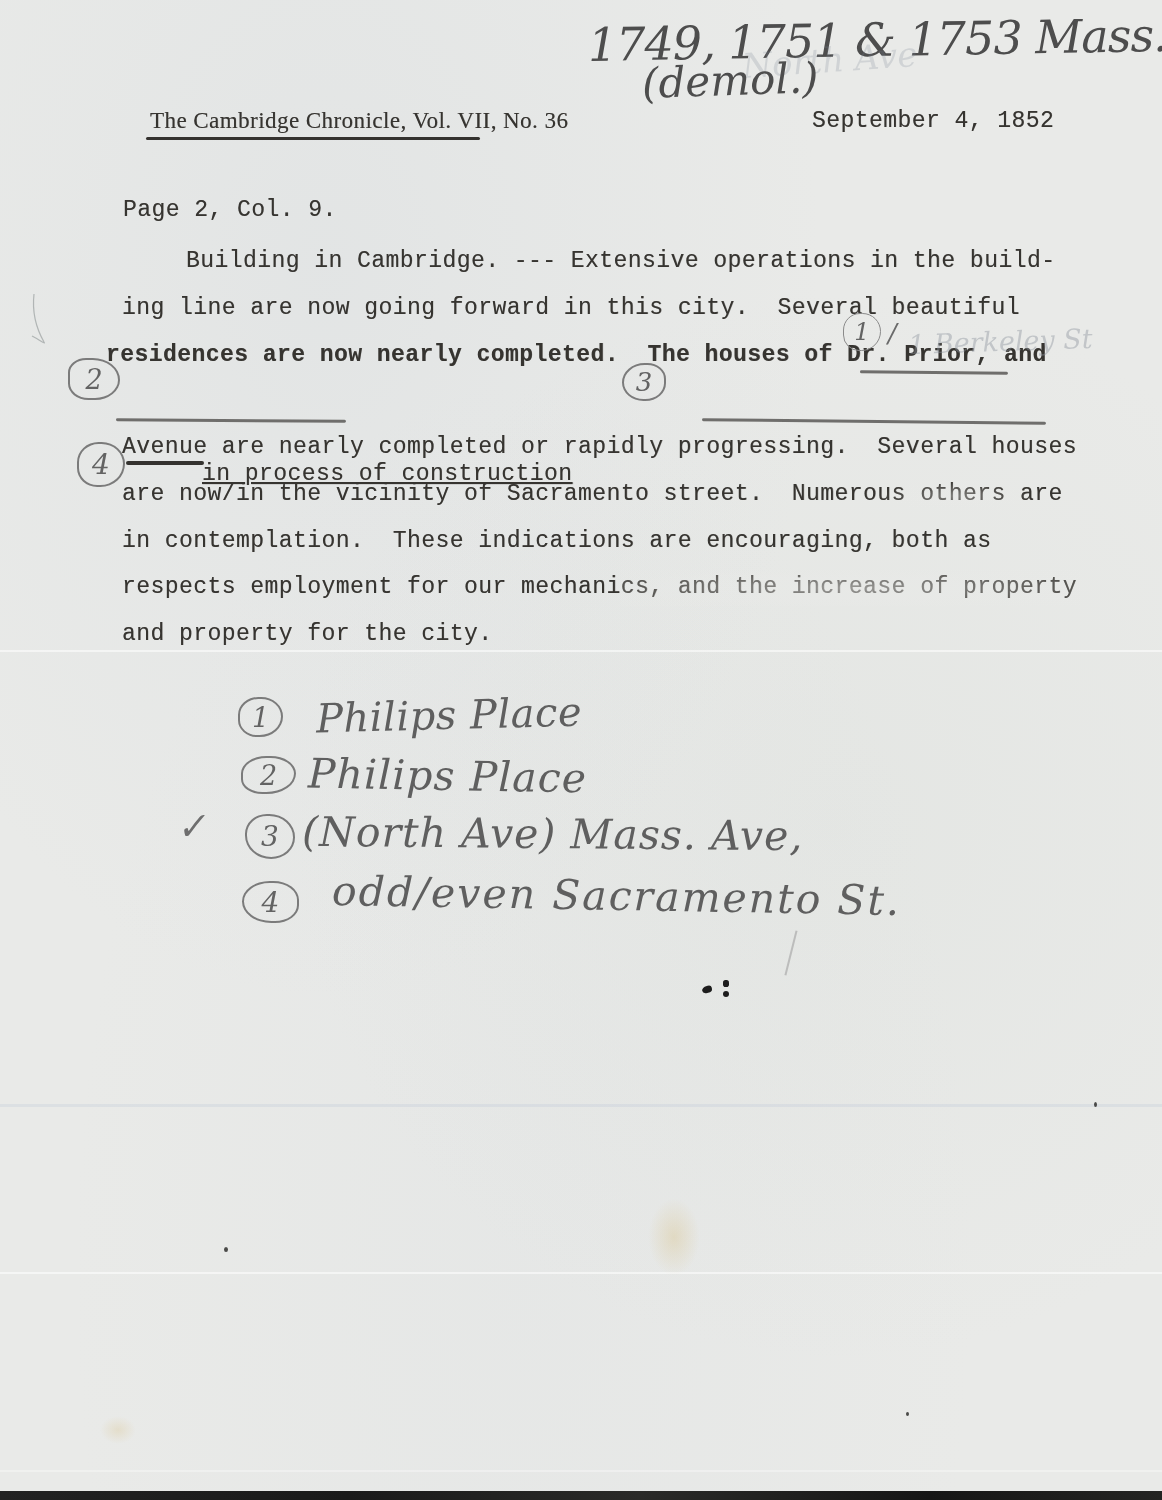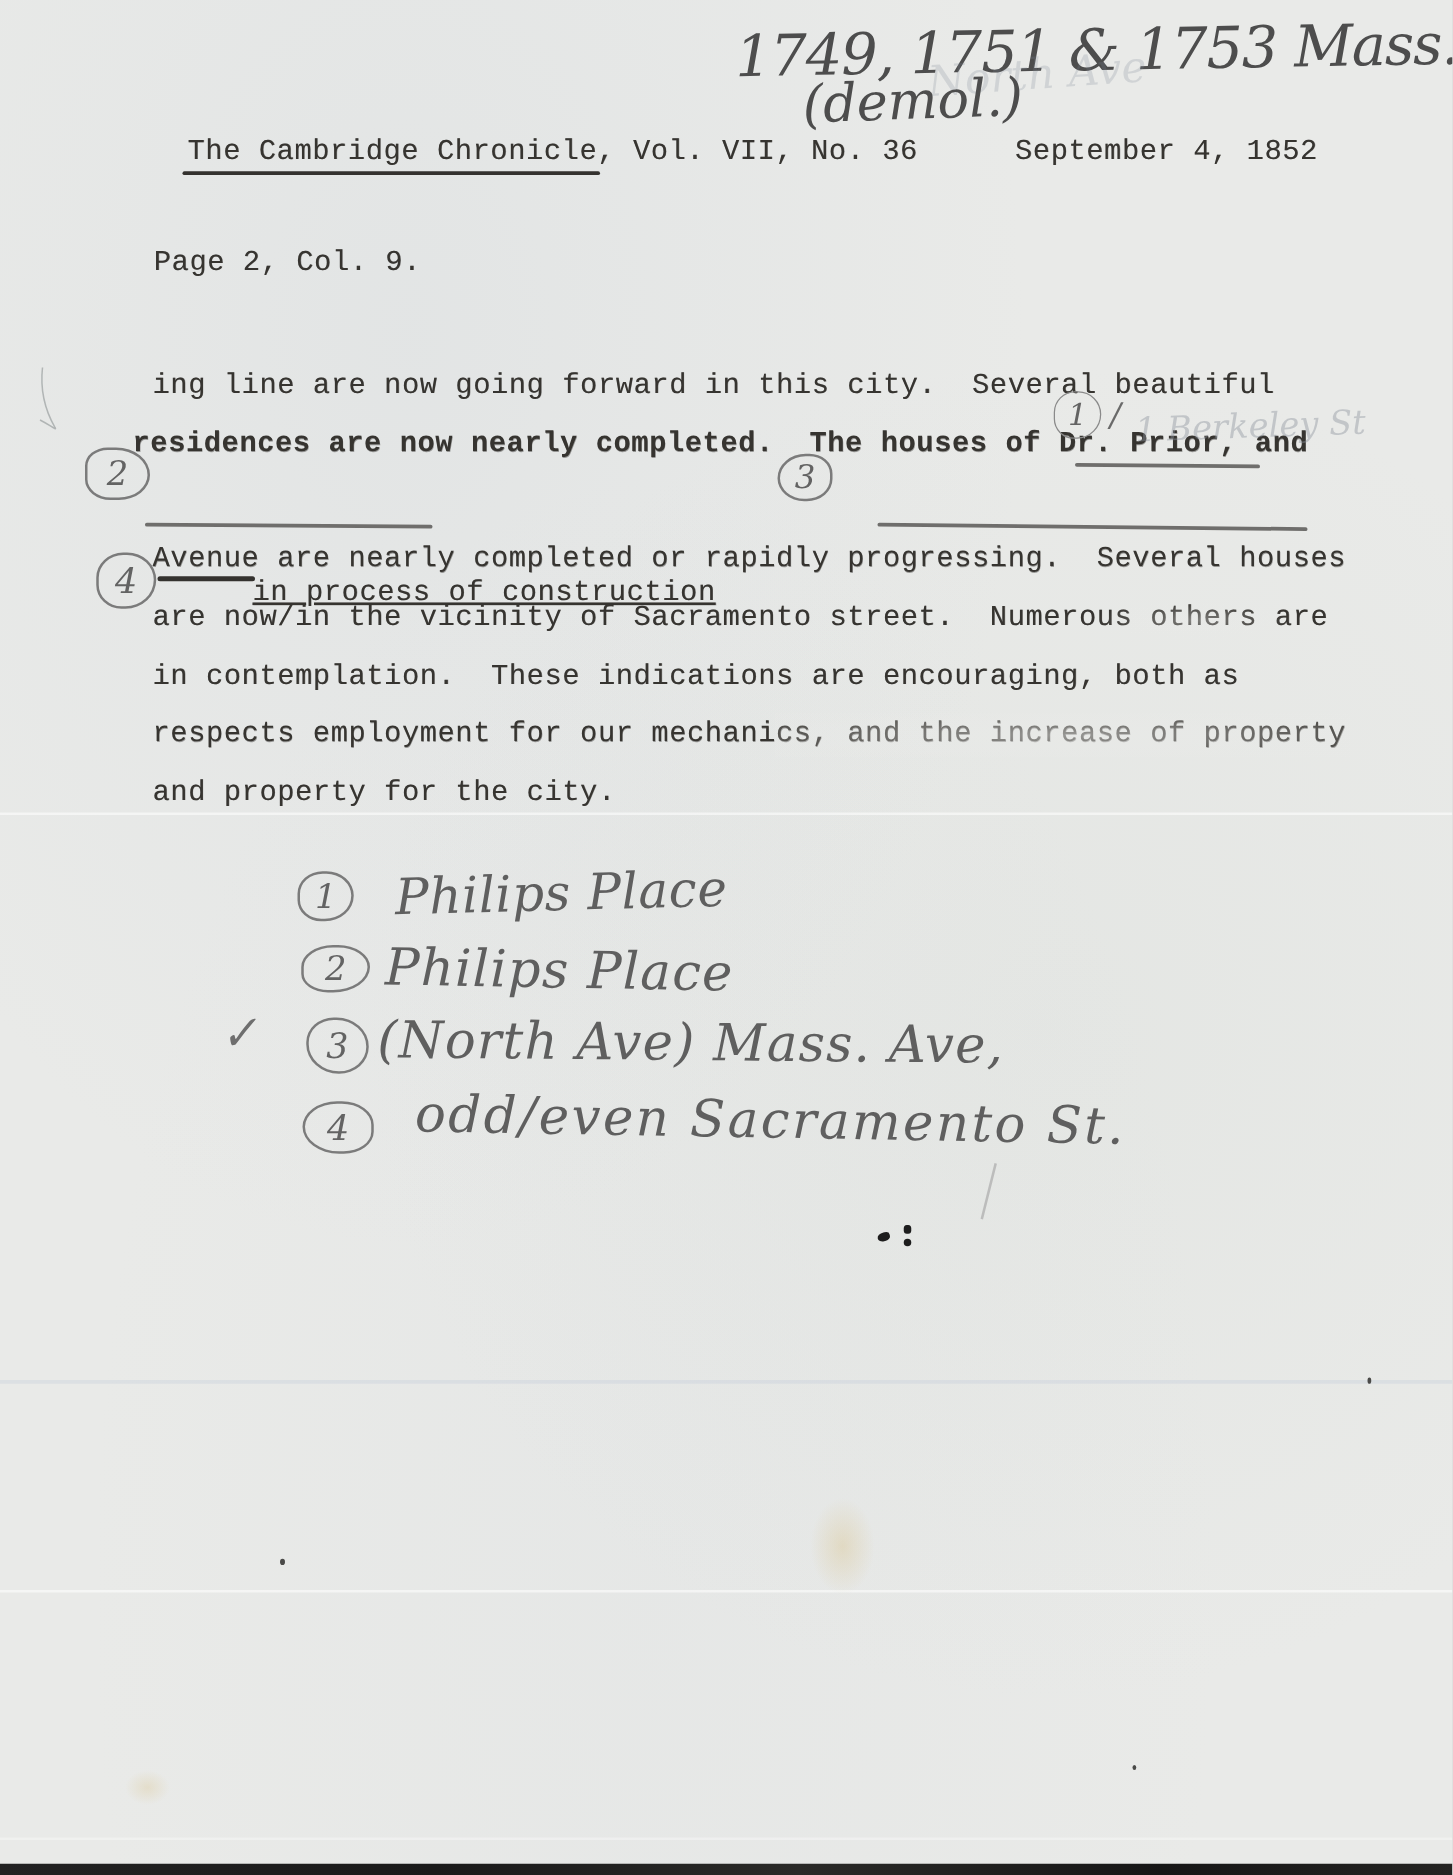--- a/index.html
+++ b/index.html
@@ -64,26 +64,27 @@
   <div class="artifact" style="left:100px;top:1416px;width:36px;height:28px;background:radial-gradient(ellipse, rgba(217,196,142,0.32), transparent 70%);"></div>
   <div class="speck" style="left:224px;top:1247px;width:4px;height:5px;"></div>
   <div class="speck" style="left:1094px;top:1102px;width:3px;height:5px;"></div>
   <div class="speck" style="left:906px;top:1412px;width:3px;height:4px;"></div>
   <div class="artifact" style="left:0;top:1491px;width:1162px;height:9px;background:linear-gradient(90deg,#222 0%,#1a1a1a 30%,#2a2a28 55%,#161616 80%,#242422 100%);"></div>
 
   <div class="hw" style="left:588px;top:12px;font-size:46px;letter-spacing:-1px;color:#4d4d4d;transform:rotate(-1deg);">1749, 1751 &amp; 1753 Mass. Ave,</div>
   <div class="hw" style="left:742px;top:40px;font-size:34px;color:#7d8795;opacity:0.22;transform:rotate(-4deg);">North Ave</div>
   <div class="hw" style="left:642px;top:56px;font-size:42px;color:#4d4d4d;transform:rotate(-2deg);">(demol.)</div>
 
-  <div class="typed" style="left:150px;top:108px;">The Cambridge Chronicle, Vol. VII, No. 36</div>
+  <div class="typed" style="left:150px;top:108px;font-family:Liberation Serif, serif;">The Cambridge Chronicle, Vol. VII, No. 36</div>
   <div class="typed" style="left:812px;top:108px;">September 4, 1852</div>
   <div class="uline dark" style="left:146px;top:137px;width:334px;"></div>
 
   <div class="typed" style="left:123px;top:197px;">Page 2, Col. 9.</div>
 
+  <div class="typed" style="left:186px;top:248px;">Building in Cambridge. --- Extensive operations in the build-</div>
   <div class="typed" style="left:122px;top:295px;">ing line are now going forward in this city.  Several beautiful</div>
   <div class="typed" style="left:106px;top:342px;font-weight:bold;">residences are now nearly completed.  The houses of Dr. Prior, and</div>
   <div class="typed" style="left:122px;top:434px;">Avenue are nearly completed or rapidly progressing.  Several houses</div>
   <div class="typed" style="left:202px;top:461px;text-decoration:underline;">in process of construction</div>
   <div class="typed" style="left:122px;top:481px;">are now/in the vicinity of Sacramento street.  Numerous others are</div>
   <div class="typed" style="left:122px;top:528px;">in contemplation.  These indications are encouraging, both as</div>
   <div class="typed" style="left:122px;top:574px;">respects employment for our mechanics, and the increase of property</div>
   <div class="typed" style="left:122px;top:621px;">and property for the city.</div>
 
   <div class="artifact" style="left:620px;top:570px;width:460px;height:36px;background:radial-gradient(ellipse, rgba(233,234,232,0.55), rgba(233,234,232,0.15) 75%);"></div>

